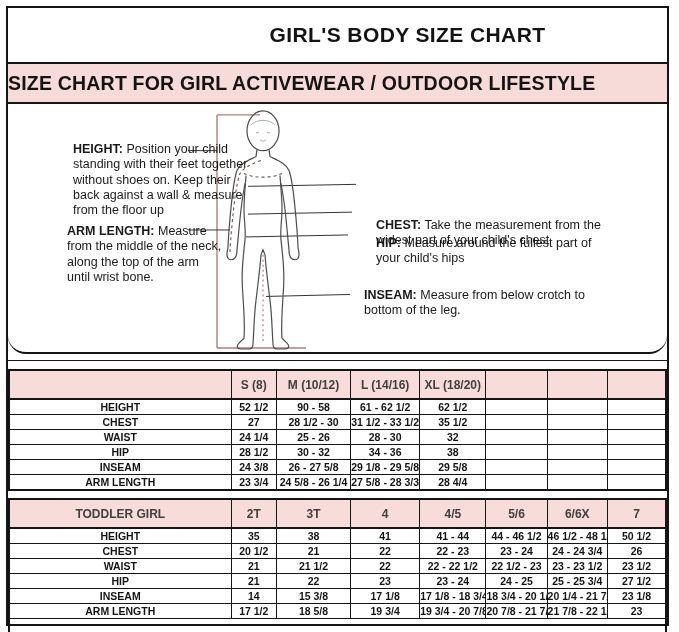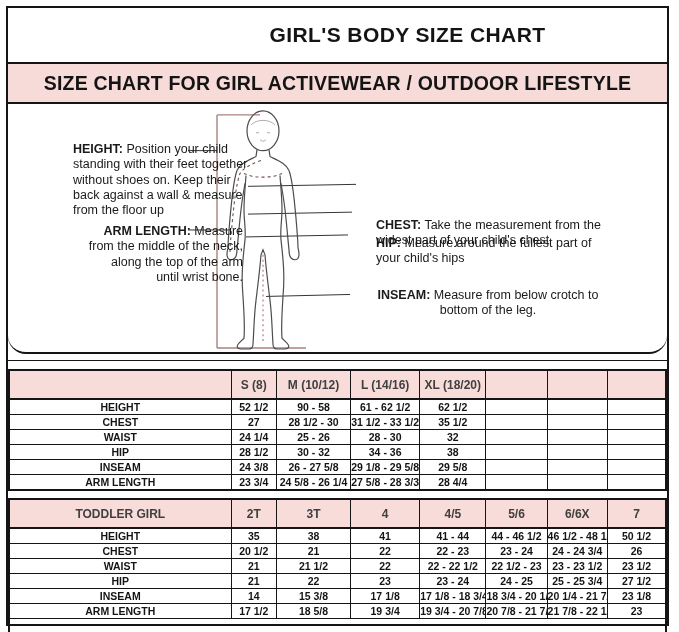--- a/index.html
+++ b/index.html
@@ -3,21 +3,21 @@
 <meta charset="utf-8">
 <style>
   html,body{margin:0;padding:0;background:#fff;}
   body{font-family:"Liberation Sans", sans-serif; color:#111;}
   .canvas{position:relative;width:679px;height:632px;background:#fff;overflow:hidden;}
   .frame{position:absolute;left:6px;top:6px;width:663px;height:620px;border:2px solid #151515;box-sizing:border-box;background:#fff;}
 
   
   .title-section{height:56px;border-bottom:2px solid #151515;display:flex;align-items:center;justify-content:center;box-sizing:border-box;padding-left:140px;}
   .title-section h1{margin:0;font-size:21px;font-weight:bold;letter-spacing:.4px;color:#141414;}
-  .banner{height:40px;background:#f7dbd8;border-bottom:2px solid #151515;display:flex;align-items:center;justify-content:center;box-sizing:border-box;}
+  .banner{height:40px;background:#f7dbd8;border-bottom:2px solid #151515;display:flex;align-items:center;box-sizing:border-box;}
   .banner h2{margin:0;font-size:19.5px;font-weight:bold;letter-spacing:.2px;color:#141414;}
 
   
   .diagram{position:relative;height:250px;border-bottom:2px solid #151515;box-sizing:border-box;background:#fff;border-radius:18px;}
   .diagram svg{position:absolute;left:0;top:0;}
   .instr{position:absolute;font-size:12.5px;line-height:1.22;color:#1a1a1a;}
   .instr b{font-weight:bold;}
   .strip{height:6px;border-bottom:1px solid #151515;}
   .gap8{height:8px;} .gap7{height:7px;}
 
@@ -79,33 +79,33 @@
           <path d="M 243 21 C 249 15, 261 15, 267 21"></path>
           <path d="M 248 29 L 251 29 M 259 29 L 262 29"></path>
           <path d="M 252 36 C 254 38, 256 38, 258 36"></path>
         </g>
       </svg>
 
       <div class="instr" style="left:65px;top:38px;width:180px;">
         <b>HEIGHT:</b>
         <span>Position your child standing with their feet together without shoes on. Keep their back against a wall &amp; measure from the floor up</span>
       </div>
-      <div class="instr" style="left:77px;top:120px;width:158px;text-align:right;">
+      <div class="instr" style="left:59px;top:120px;width:158px;">
         <b>ARM LENGTH:</b>
         <span>Measure from the middle of the neck, along the top of the arm until wrist bone.</span>
       </div>
       <div class="instr" style="left:368px;top:88px;width:232px;margin-top:26px;">
         <b>CHEST:</b>
         <span>Take the measurement from the widest part of your child's chest</span>
       </div>
       <div class="instr" style="left:368px;top:132px;width:232px;">
         <b>HIP:</b>
         <span>Measure around the fullest part of your child's hips</span>
       </div>
-      <div class="instr" style="left:356px;top:184px;width:248px;text-align:center;">
+      <div class="instr" style="left:356px;top:184px;width:248px;">
         <b>INSEAM:</b>
         <span>Measure from below crotch to bottom of the leg.</span>
       </div>
     </div>
 
     <div class="strip"></div>
     <div class="gap8"></div>
 
     <table class="size-table">
         <colgroup>

